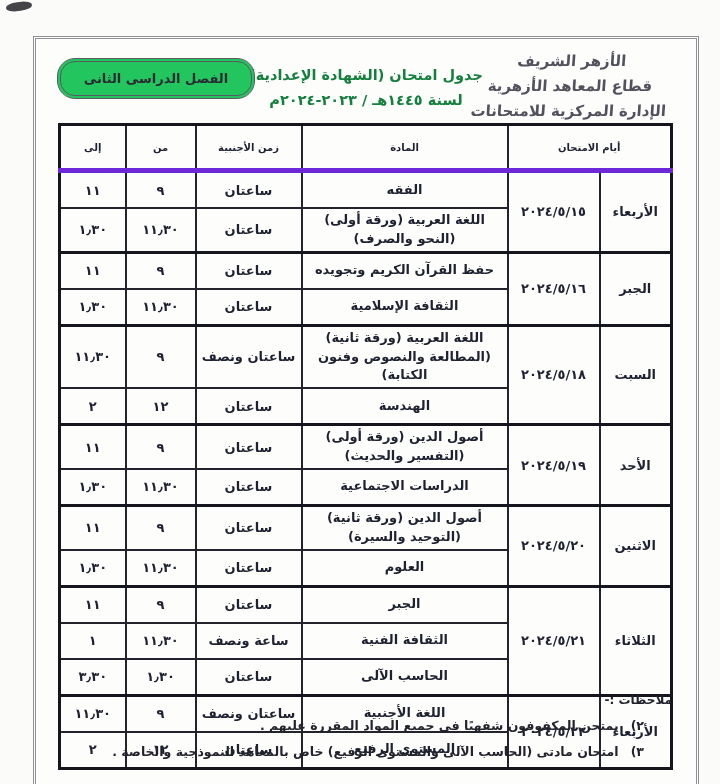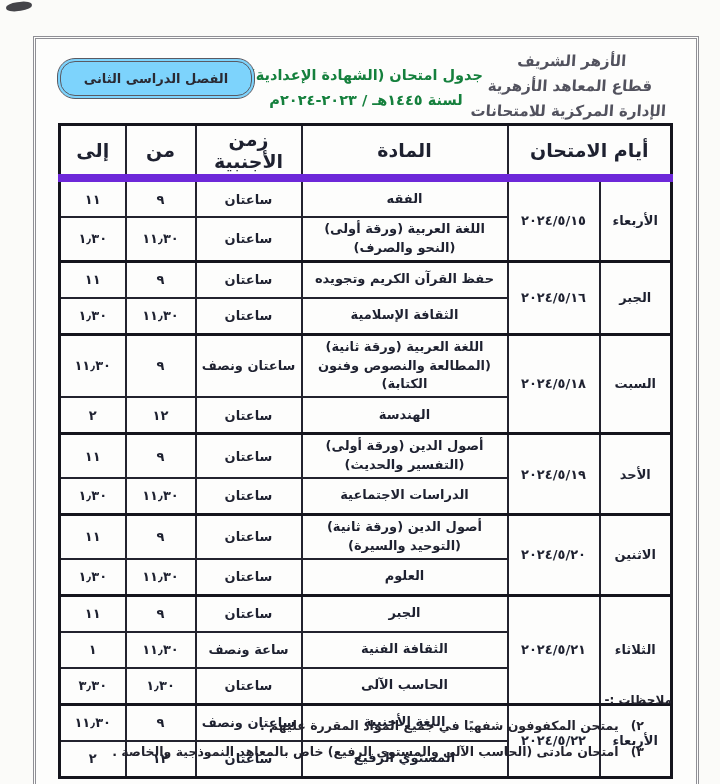--- a/index.html
+++ b/index.html
@@ -26,34 +26,34 @@
   }
   .titleblock{
     position:absolute;top:24px;left:198px;width:264px;
     text-align:center;direction:rtl;
     font-size:14.5px;font-weight:700;line-height:1.75;color:#15803d;
   }
   .badge{
     position:absolute;top:19px;left:21px;width:168px;
     padding:9px 11px;text-align:center;direction:rtl;
     border:4px double #5a5a62;border-radius:18px;
-    font-size:13px;font-weight:700;color:#2a2a33;background:#7dd3fc;
+    font-size:13px;font-weight:700;color:#2a2a33;background:#22c55e;
   }
   
   table.schedule{
     position:absolute;left:22px;top:84px;width:612px;
     border-collapse:collapse;direction:rtl;table-layout:fixed;
     border:3px solid #15151d;
     font-weight:700;color:#1e2130;
   }
   .schedule th,.schedule td{
     border:2px solid #23232e;text-align:center;vertical-align:middle;
     padding:2px 3px;
   }
-  .schedule thead th{height:38px;font-size:19px;border-bottom:8px solid #6d28d9;}
+  .schedule thead th{height:38px;font-size:10px;border-bottom:5px solid #6d28d9;}
   .schedule tbody td{height:30px;font-size:13px;}
   .schedule tr.day-first td{border-top:3px solid #15151d;}
   .schedule tr.day-sub td{border-top:1px solid #8e8e96;}
   .c-day{font-size:13.5px;}
   .c-date{font-size:13px;letter-spacing:.3px;}
   .c-subject{white-space:pre-line;line-height:1.45;font-size:12.5px;}
   .c-duration{font-size:13px;}
   .c-from,.c-to{font-size:13px;}
   
   .notes{

